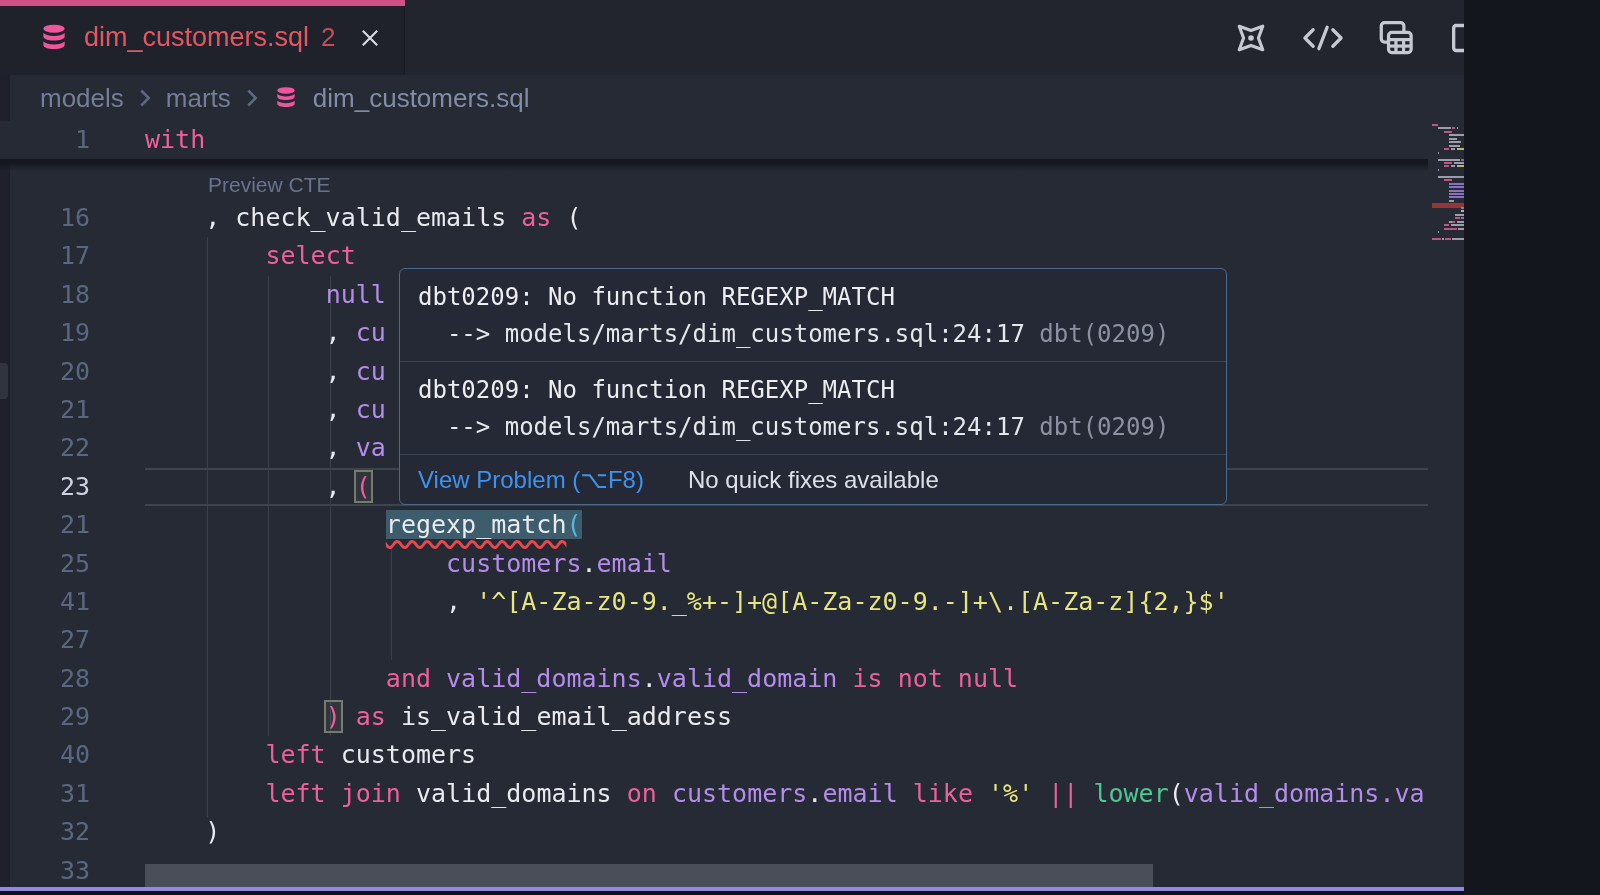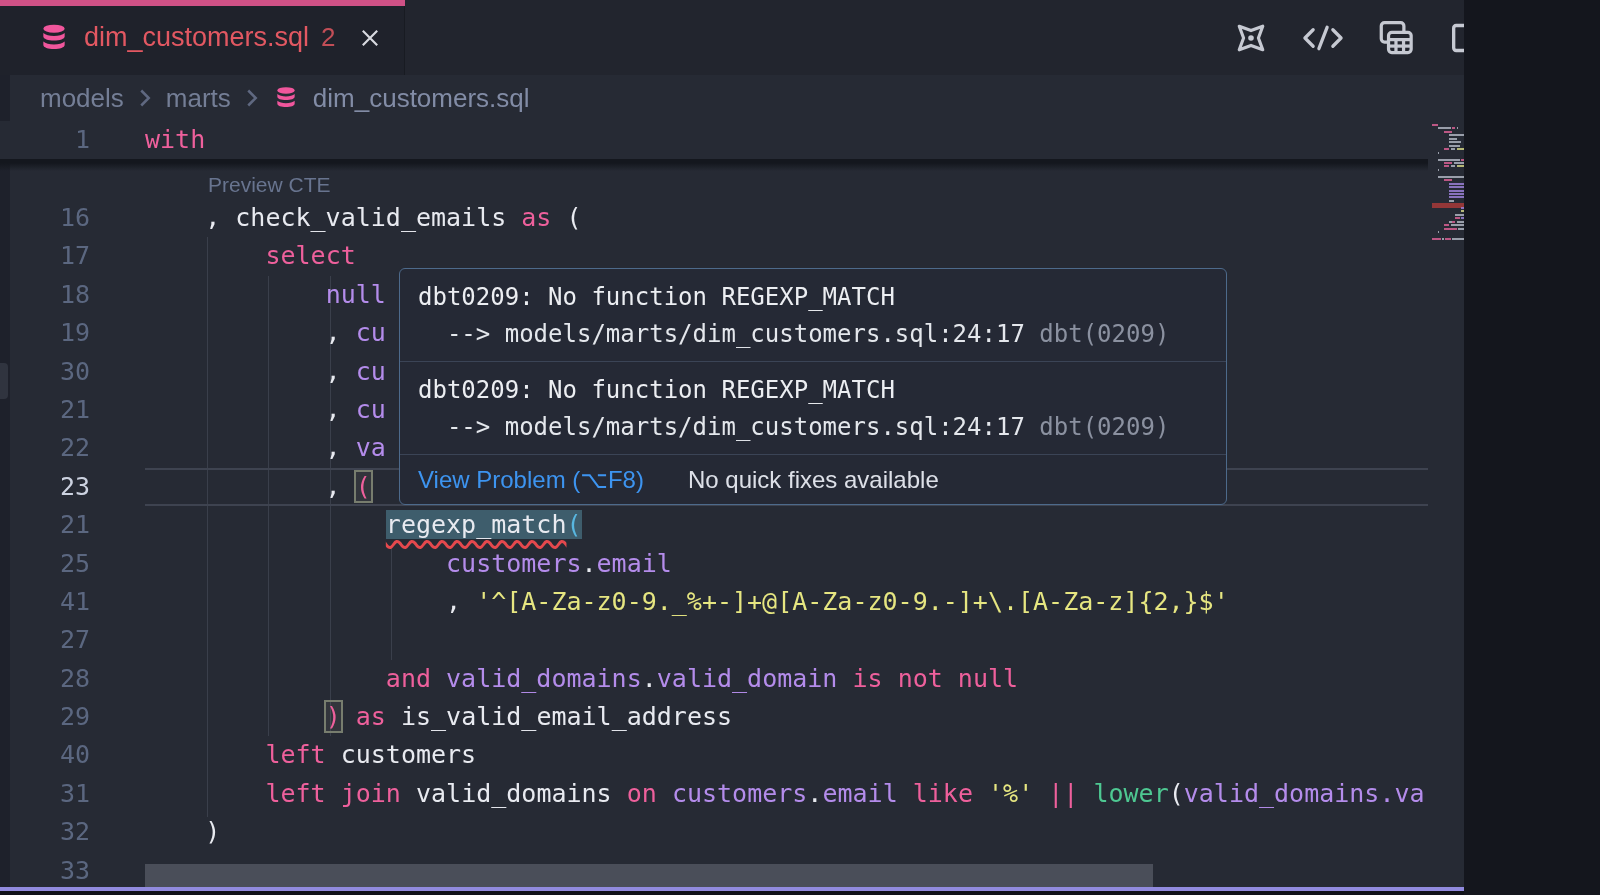--- a/index.html
+++ b/index.html
@@ -166,21 +166,21 @@
     <div class="guide" style="left:330px; top:155px; height:460px;"></div>
     <div class="guide" style="left:391px; top:424px; height:115px;"></div>
 
     <div class="current-line"></div>
 
     <div class="rows">
         <div class="code-row"><span class="ln">16</span><span class="codetext"><span class="tok-fg">    , </span><span class="tok-fg">check_valid_emails</span><span class="tok-fg"> </span><span class="tok-kw">as</span><span class="tok-fg"> (</span></span></div>
         <div class="code-row"><span class="ln">17</span><span class="codetext"><span class="tok-fg">        </span><span class="tok-kw">select</span></span></div>
         <div class="code-row"><span class="ln">18</span><span class="codetext"><span class="tok-fg">            </span><span class="tok-id">null</span></span></div>
         <div class="code-row"><span class="ln">19</span><span class="codetext"><span class="tok-fg">            , </span><span class="tok-id">cu</span></span></div>
-        <div class="code-row"><span class="ln">30</span><span class="codetext"><span class="tok-fg">            , </span><span class="tok-id">cu</span></span></div>
+        <div class="code-row"><span class="ln">20</span><span class="codetext"><span class="tok-fg">            , </span><span class="tok-id">cu</span></span></div>
         <div class="code-row"><span class="ln">21</span><span class="codetext"><span class="tok-fg">            , </span><span class="tok-id">cu</span></span></div>
         <div class="code-row"><span class="ln">22</span><span class="codetext"><span class="tok-fg">            , </span><span class="tok-id">va</span></span></div>
         <div class="code-row current"><span class="ln">23</span><span class="codetext"><span class="tok-fg">            , </span><span class="tok-kw tok-box">(</span></span></div>
         <div class="code-row"><span class="ln">21</span><span class="codetext"><span class="tok-fg">                </span><span class="tok-fg tok-hl">regexp_match</span><span class="tok-cy tok-hlbg">(</span></span></div>
         <div class="code-row"><span class="ln">25</span><span class="codetext"><span class="tok-fg">                    </span><span class="tok-id">customers</span><span class="tok-fg">.</span><span class="tok-id">email</span></span></div>
         <div class="code-row"><span class="ln">41</span><span class="codetext"><span class="tok-fg">                    , </span><span class="tok-str">'^[A-Za-z0-9._%+-]+@[A-Za-z0-9.-]+\.[A-Za-z]{2,}$'</span></span></div>
         <div class="code-row"><span class="ln">27</span></div>
         <div class="code-row"><span class="ln">28</span><span class="codetext"><span class="tok-fg">                </span><span class="tok-kw">and</span><span class="tok-fg"> </span><span class="tok-id">valid_domains</span><span class="tok-fg">.</span><span class="tok-id">valid_domain</span><span class="tok-fg"> </span><span class="tok-kw">is</span><span class="tok-fg"> </span><span class="tok-kw">not</span><span class="tok-fg"> </span><span class="tok-kw">null</span></span></div>
         <div class="code-row"><span class="ln">29</span><span class="codetext"><span class="tok-fg">            </span><span class="tok-kw tok-box">)</span><span class="tok-fg"> </span><span class="tok-kw">as</span><span class="tok-fg"> </span><span class="tok-fg">is_valid_email_address</span></span></div>
         <div class="code-row"><span class="ln">40</span><span class="codetext"><span class="tok-fg">        </span><span class="tok-kw">left</span><span class="tok-fg"> </span><span class="tok-fg">customers</span></span></div>

